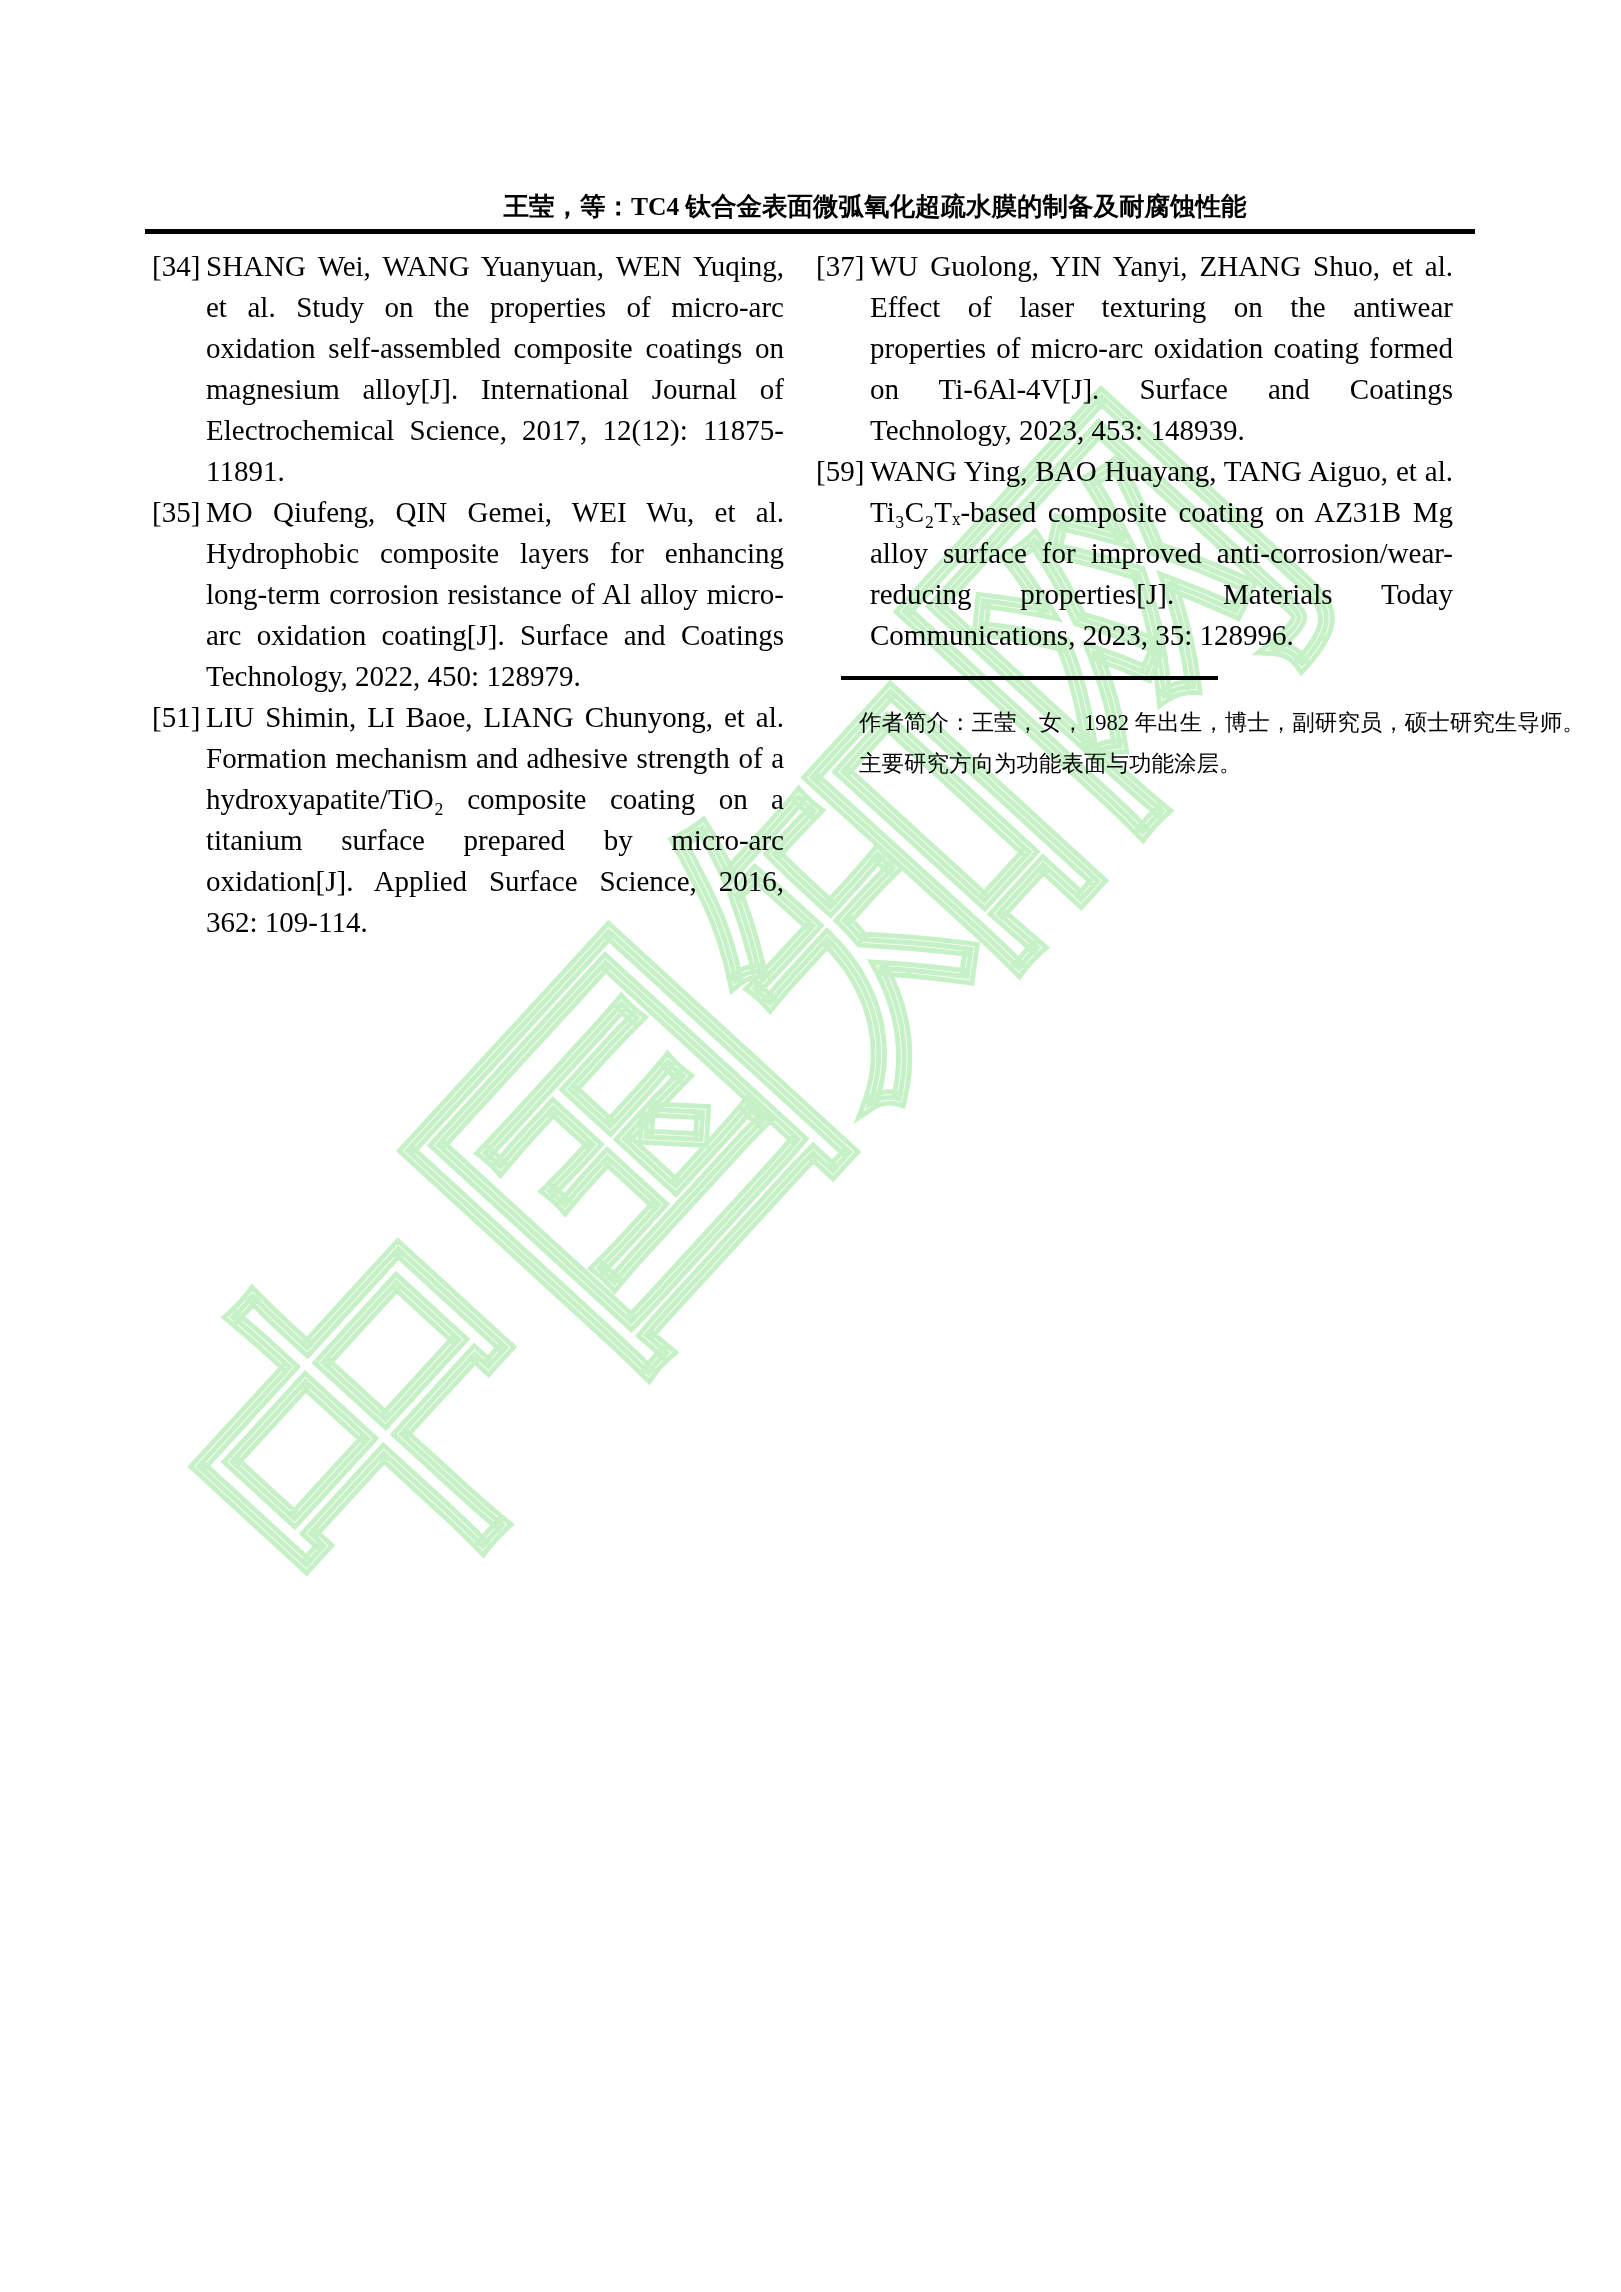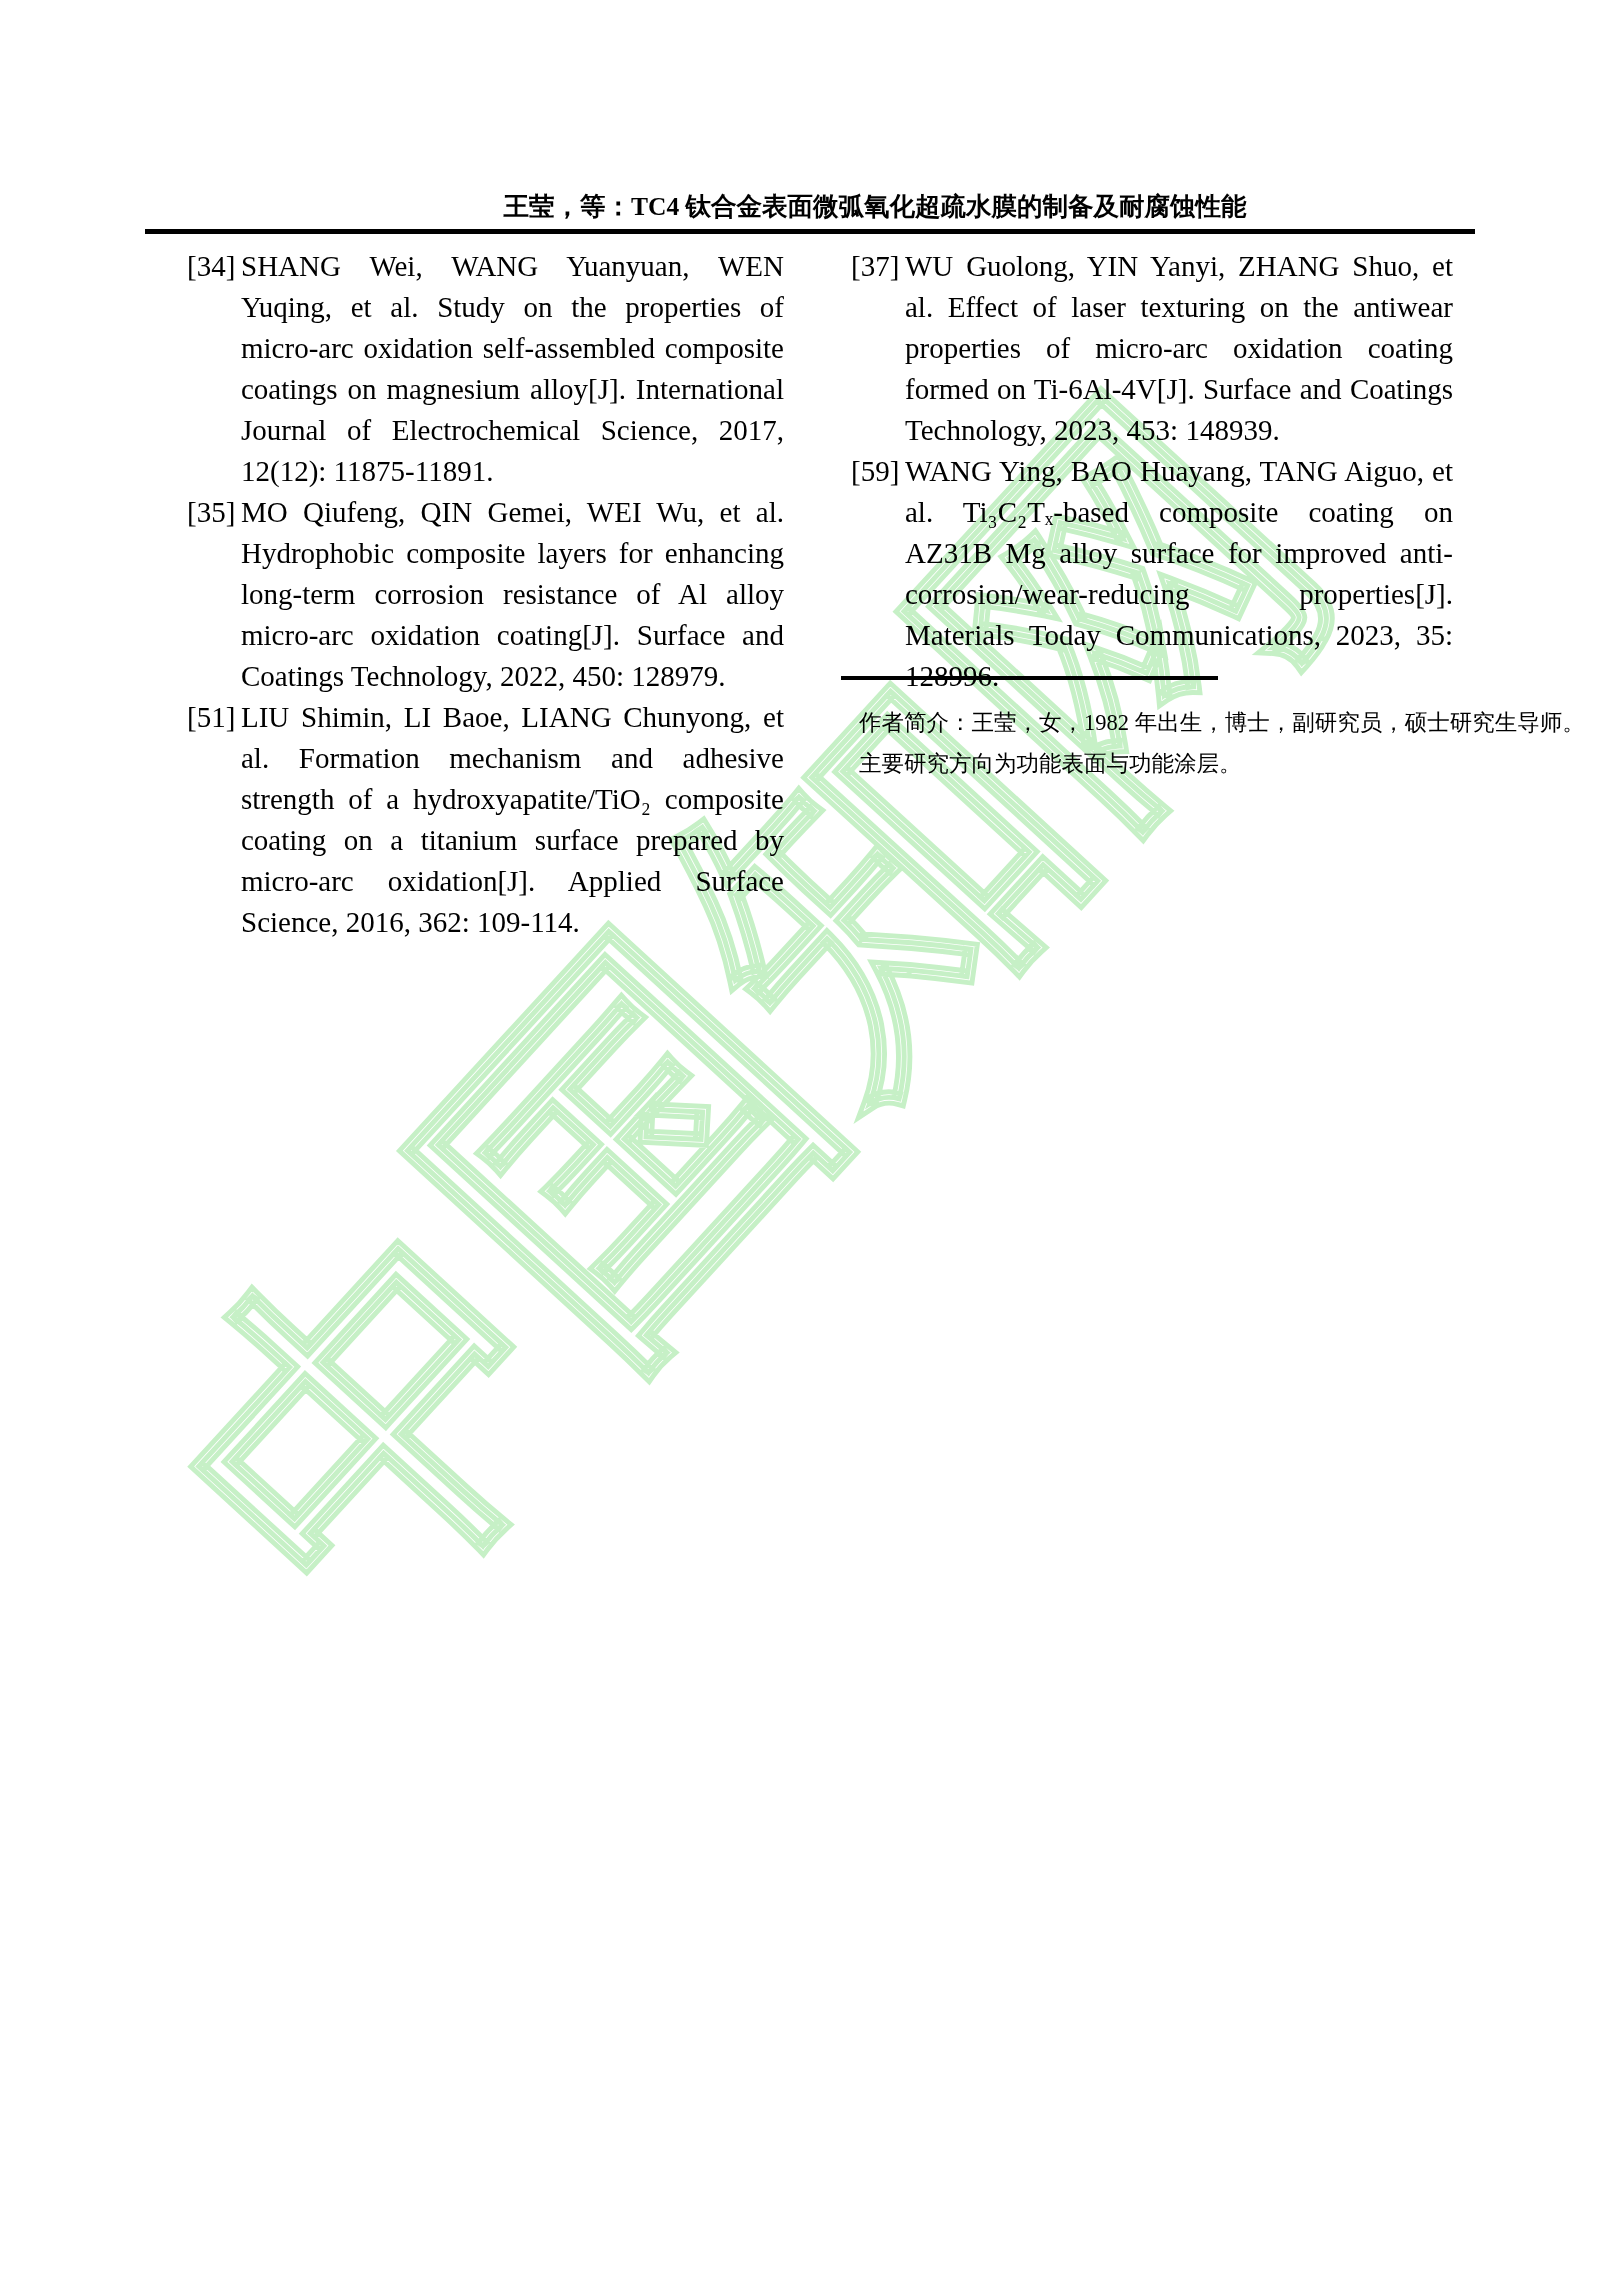--- a/index.html
+++ b/index.html
@@ -55,21 +55,20 @@
     top: 246px;
     z-index: 2;
     font-size: 29px;
     line-height: 41px;
   }
   .col-left  { left: 152px; width: 632px; }
   .col-right { left: 816px; width: 637px; }
   .ref {
     display: flex;
     align-items: flex-start;
-    margin-left: 35px;
   }
   .ref-label {
     flex: 0 0 54px;
     width: 54px;
   }
   .ref-text {
     flex: 1 1 auto;
     text-align: justify;
   }
   .bio-rule {

